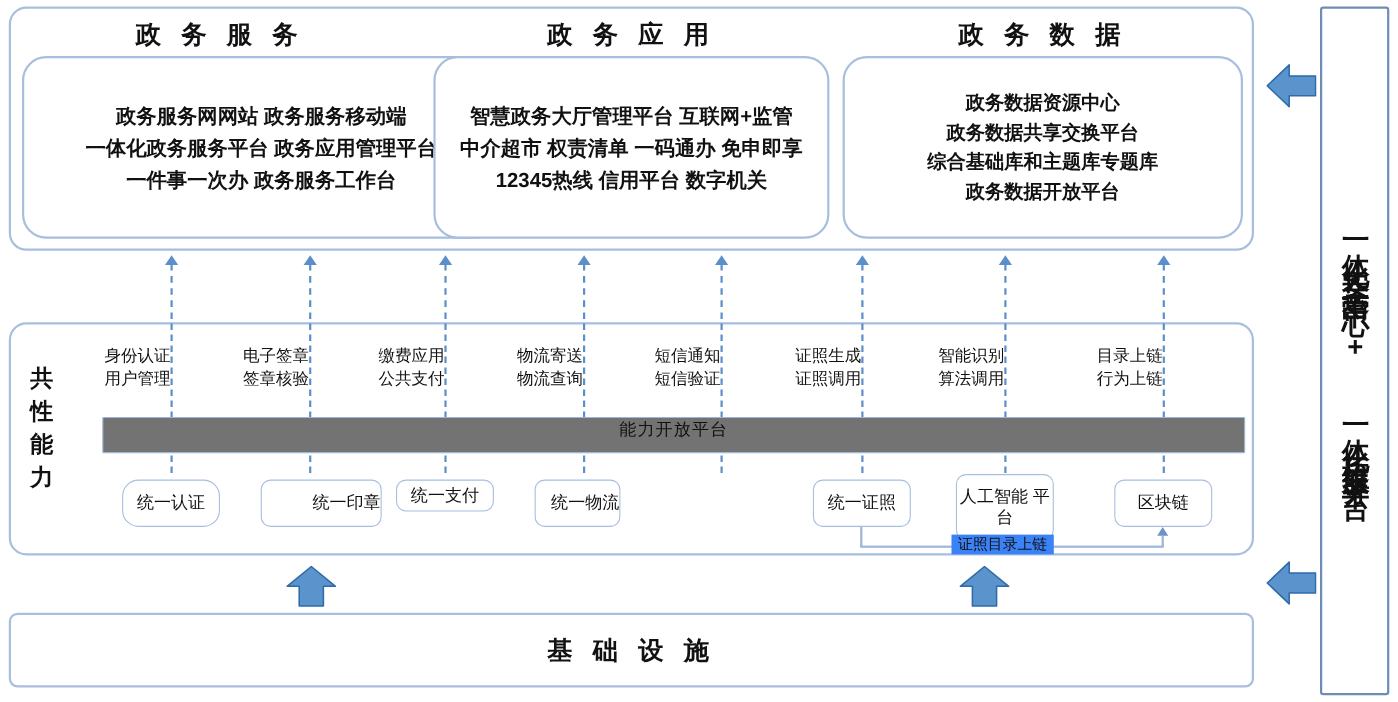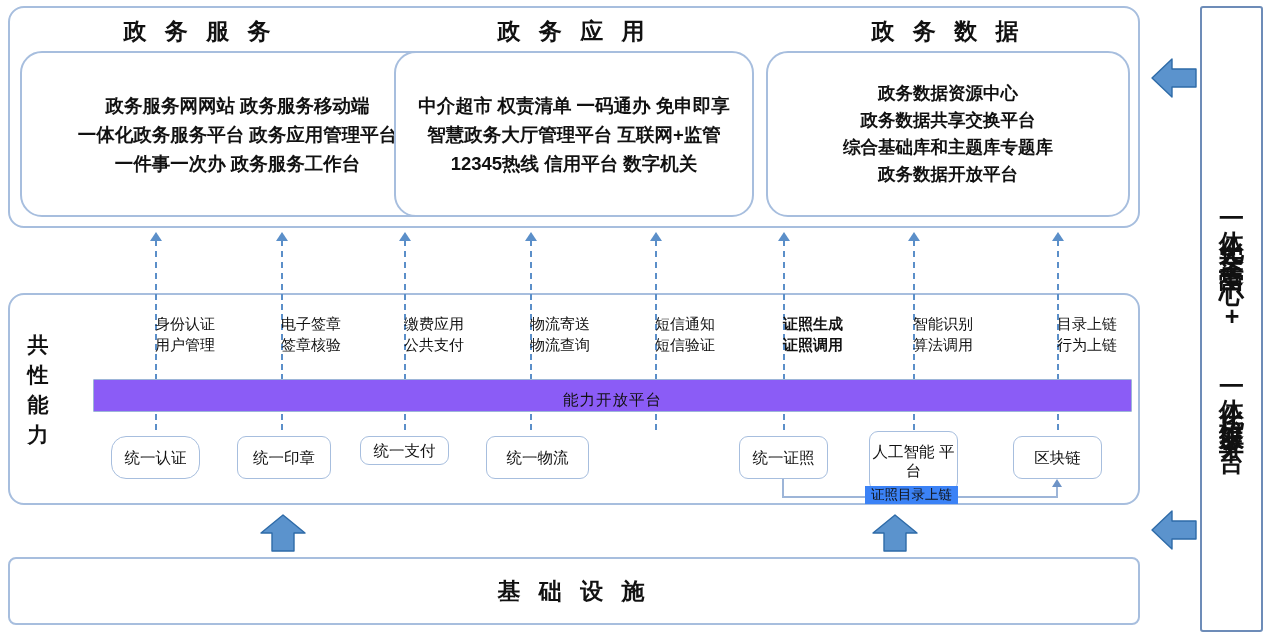--- a/index.html
+++ b/index.html
@@ -49,27 +49,27 @@
   
   #cap-layer{left:8px;top:293px;width:1132px;height:212px;border-radius:16px;}
   #cap-side-label{
     position:absolute;left:18px;top:330px;width:40px;
     font-weight:bold;font-size:21px;line-height:30px;text-align:center;color:#111;
   }
   #cap-side-label span{display:block;}
 
   #open-platform{
     left:93px;top:379px;width:1039px;height:33px;
-    border:1.6px solid #9db5d8;border-radius:1px;background:#8b5cf6;
-    display:flex;align-items:flex-end;justify-content:center;
+    border:1.6px solid #9db5d8;border-radius:1px;background:#737373;
+    display:flex;align-items:flex-start;justify-content:center;
   }
   #open-platform .lbl{font-size:15.5px;font-weight:normal;color:#111;letter-spacing:1px;}
 
   .cap-head{
-    position:absolute;text-align:right;font-size:15px;line-height:21px;
+    position:absolute;text-align:left;font-size:15px;line-height:21px;
     font-weight:normal;color:#111;white-space:nowrap;
   }
   .cap-head span{display:block;}
 
   .cap-box{
     position:absolute;box-sizing:border-box;
     border:1.6px solid #a7bede;border-radius:9px;background:#fff;
     display:flex;align-items:center;justify-content:center;text-align:center;
   }
   .cap-box .t{font-size:15.5px;line-height:19px;color:#111;}
@@ -129,22 +129,22 @@
 
   <div class="pillar-title" style="left:20px;top:16px;width:360px;">政 务 服 务</div>
   <div class="pillar-inner" style="left:20px;top:51px;width:435px;height:166px;">
     <div class="ln">政务服务网网站 政务服务移动端</div>
     <div class="ln">一体化政务服务平台 政务应用管理平台</div>
     <div class="ln">一件事一次办 政务服务工作台</div>
   </div>
 
   <div class="pillar-title" style="left:394px;top:16px;width:360px;">政 务 应 用</div>
   <div class="pillar-inner" style="left:394px;top:51px;width:360px;height:166px;">
+    <div class="ln">智慧政务大厅管理平台 互联网+监管</div>
     <div class="ln">中介超市 权责清单 一码通办 免申即享</div>
-    <div class="ln">智慧政务大厅管理平台 互联网+监管</div>
     <div class="ln">12345热线 信用平台 数字机关</div>
   </div>
 
   <div class="pillar-title" style="left:766px;top:16px;width:364px;">政 务 数 据</div>
   <div class="pillar-inner data" style="left:766px;top:51px;width:364px;height:166px;">
     <div class="ln">政务数据资源中心</div>
     <div class="ln">政务数据共享交换平台</div>
     <div class="ln">综合基础库和主题库专题库</div>
     <div class="ln">政务数据开放平台</div>
   </div>
@@ -213,47 +213,47 @@
     <span>公共支付</span>
   </div>
   <div class="cap-head" style="left:470px;top:313px;width:120px;">
     <span>物流寄送</span>
     <span>物流查询</span>
   </div>
   <div class="cap-head" style="left:595px;top:313px;width:120px;">
     <span>短信通知</span>
     <span>短信验证</span>
   </div>
-  <div class="cap-head" style="left:723px;top:313px;width:120px;font-weight:bold;">
+  <div class="cap-head" style="left:723px;top:313px;width:120px;">
     <span>证照生成</span>
     <span>证照调用</span>
   </div>
   <div class="cap-head" style="left:853px;top:313px;width:120px;">
     <span>智能识别</span>
     <span>算法调用</span>
   </div>
   <div class="cap-head" style="left:997px;top:313px;width:120px;">
     <span>目录上链</span>
     <span>行为上链</span>
   </div>
 
   <div class="rbox sq thin" id="open-platform">
     <div class="lbl">能力开放平台</div>
   </div>
 
   <div class="cap-box" style="left:111px;top:436px;width:89px;height:43px;border-radius:15px;">
     <div class="t"><span>统一认证</span></div>
   </div>
-  <div class="cap-box" style="left:237px;top:436px;width:94px;height:43px;">
+  <div class="cap-box" style="left:237px;top:436px;width:110px;height:43px;justify-content:flex-end;">
     <div class="t"><span>统一印章</span></div>
   </div>
   <div class="cap-box" style="left:360px;top:436px;width:89px;height:29px;">
     <div class="t"><span>统一支付</span></div>
   </div>
-  <div class="cap-box" style="left:486px;top:436px;width:103px;height:43px;">
+  <div class="cap-box" style="left:486px;top:436px;width:78px;height:43px;justify-content:flex-end;">
     <div class="t"><span>统一物流</span></div>
   </div>
   <div class="cap-box" style="left:739px;top:436px;width:89px;height:43px;">
     <div class="t"><span>统一证照</span></div>
   </div>
   <div class="cap-box" style="left:869px;top:431px;width:89px;height:60px;">
     <div class="t">
       <span>人工智能</span>
       <span>平台</span>
     </div>

